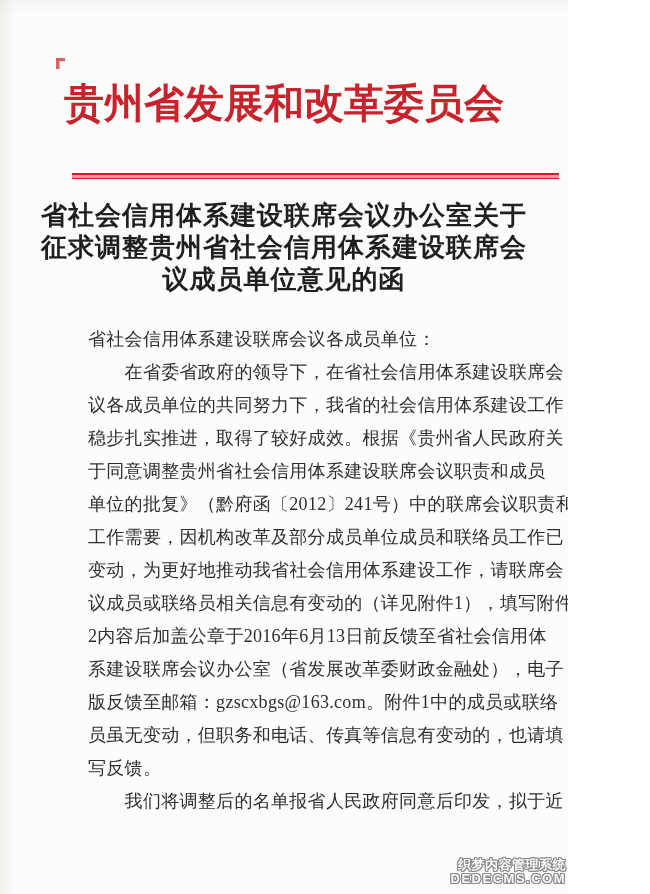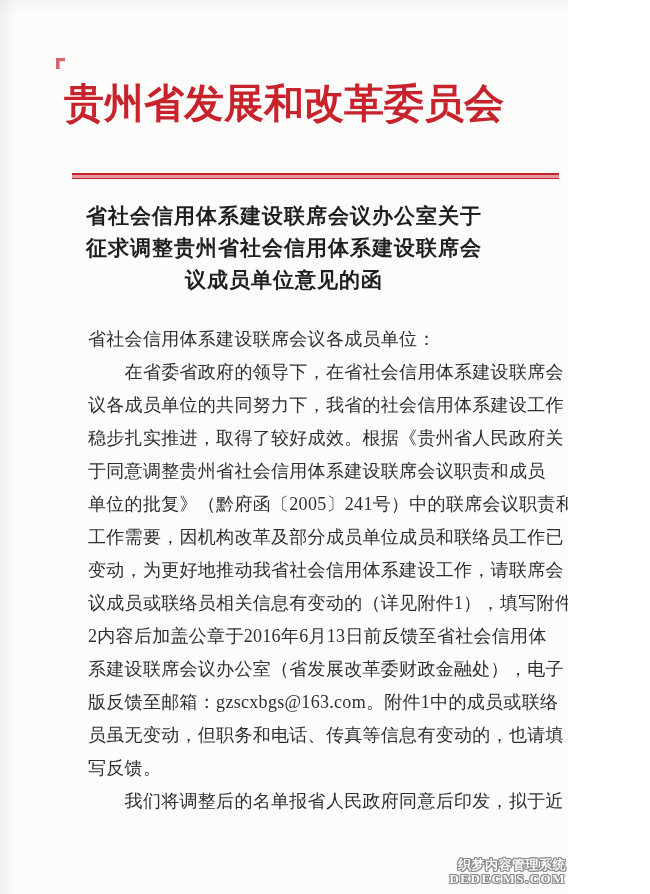--- a/index.html
+++ b/index.html
@@ -34,21 +34,21 @@
     height: 3px;
     background: #e8959d;
     border-top: 2px solid #c2242e;
     border-bottom: 1px solid #c2242e;
   }
   .doc-title {
     margin-top: 21px;
     text-align: center;
     font-weight: bold;
     color: #1f1f1f;
-    font-size: 21px;
+    font-size: 26px;
     line-height: 32px;
     letter-spacing: 1px;
   }
   .doc-body {
     margin: 27px 78px 0 88px;
     color: #2e2e2e;
   }
   .body-line {
     font-size: 18px;
     line-height: 33px;
@@ -69,21 +69,21 @@
     left: 568px; top: 60px;
     width: 6px; height: 7px;
     opacity: 0.35;
     border-radius: 2px;
   }
   .watermark {
     position: absolute;
     right: 2px;
     bottom: 8px;
     text-align: right;
-    font-family: Liberation Serif, serif;
+    font-family: Liberation Sans, sans-serif;
     font-weight: bold;
     color: #fbfbfb;
     text-shadow:
       -1px -1px 0 #8a8a8a, 1px -1px 0 #8a8a8a,
       -1px  1px 0 #8a8a8a, 1px  1px 0 #8a8a8a,
       -1px  0   0 #8a8a8a, 1px  0   0 #8a8a8a,
        0   -1px 0 #8a8a8a, 0    1px 0 #8a8a8a;
   }
   .watermark-cn {
     font-size: 13px;
@@ -114,21 +114,21 @@
     <div>征求调整贵州省社会信用体系建设联席会</div>
     <div>议成员单位意见的函</div>
   </div>
 
   <div class="doc-body">
       <div class="body-line">省社会信用体系建设联席会议各成员单位：</div>
       <div class="body-line">　　在省委省政府的领导下，在省社会信用体系建设联席会</div>
       <div class="body-line">议各成员单位的共同努力下，我省的社会信用体系建设工作</div>
       <div class="body-line">稳步扎实推进，取得了较好成效。根据《贵州省人民政府关</div>
       <div class="body-line">于同意调整贵州省社会信用体系建设联席会议职责和成员</div>
-      <div class="body-line">单位的批复》（黔府函〔2005〕241号）中的联席会议职责和</div>
+      <div class="body-line">单位的批复》（黔府函〔2012〕241号）中的联席会议职责和</div>
       <div class="body-line">工作需要，因机构改革及部分成员单位成员和联络员工作已</div>
       <div class="body-line">变动，为更好地推动我省社会信用体系建设工作，请联席会</div>
       <div class="body-line">议成员或联络员相关信息有变动的（详见附件1），填写附件</div>
       <div class="body-line">2内容后加盖公章于2016年6月13日前反馈至省社会信用体</div>
       <div class="body-line">系建设联席会议办公室（省发展改革委财政金融处），电子</div>
       <div class="body-line">版反馈至邮箱：gzscxbgs@163.com。附件1中的成员或联络</div>
       <div class="body-line">员虽无变动，但职务和电话、传真等信息有变动的，也请填</div>
       <div class="body-line">写反馈。</div>
       <div class="body-line">　　我们将调整后的名单报省人民政府同意后印发，拟于近</div>
     </div>

